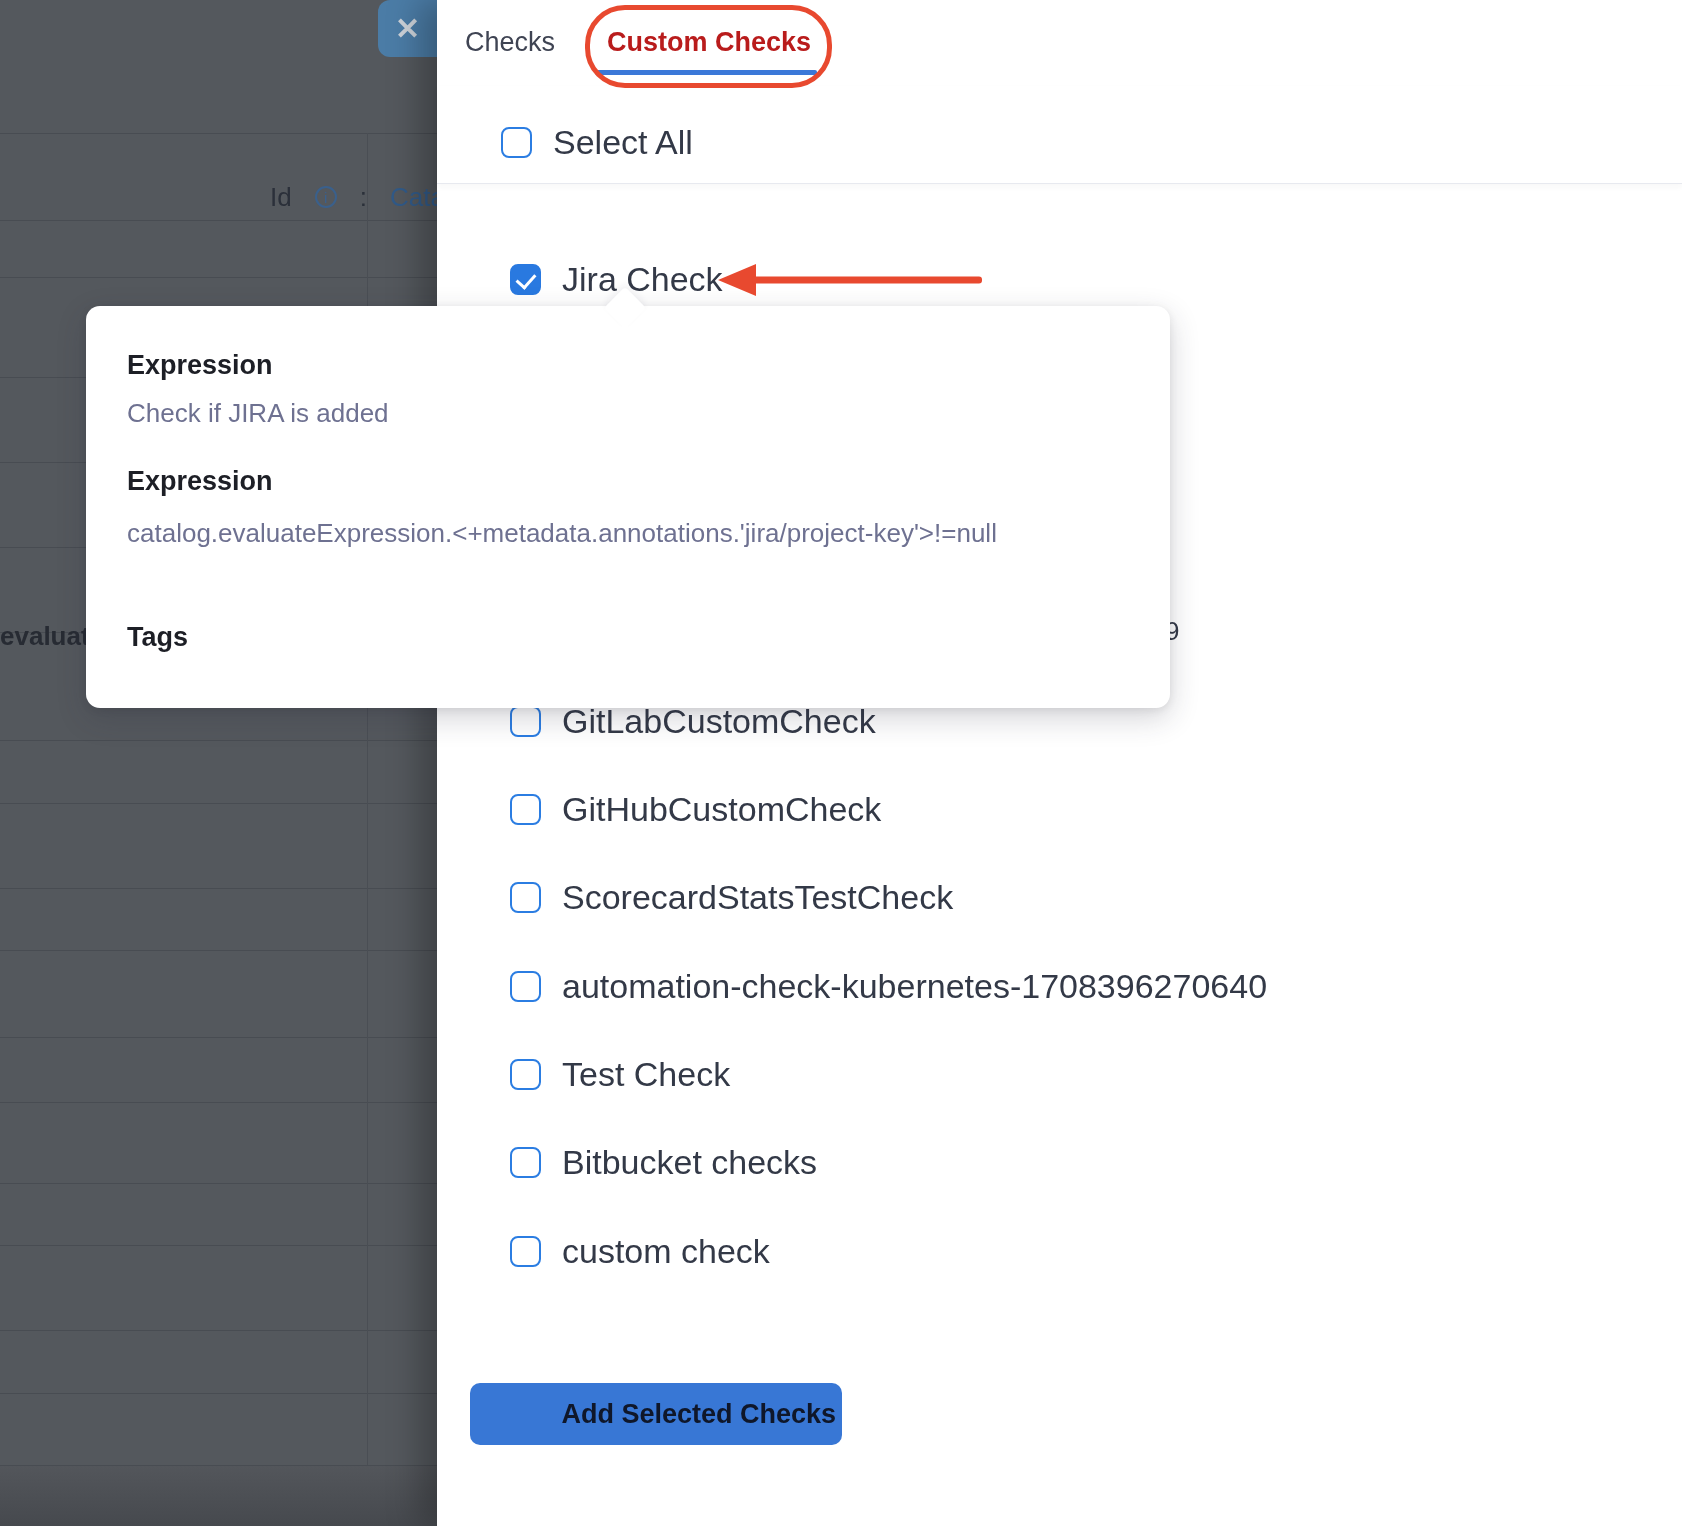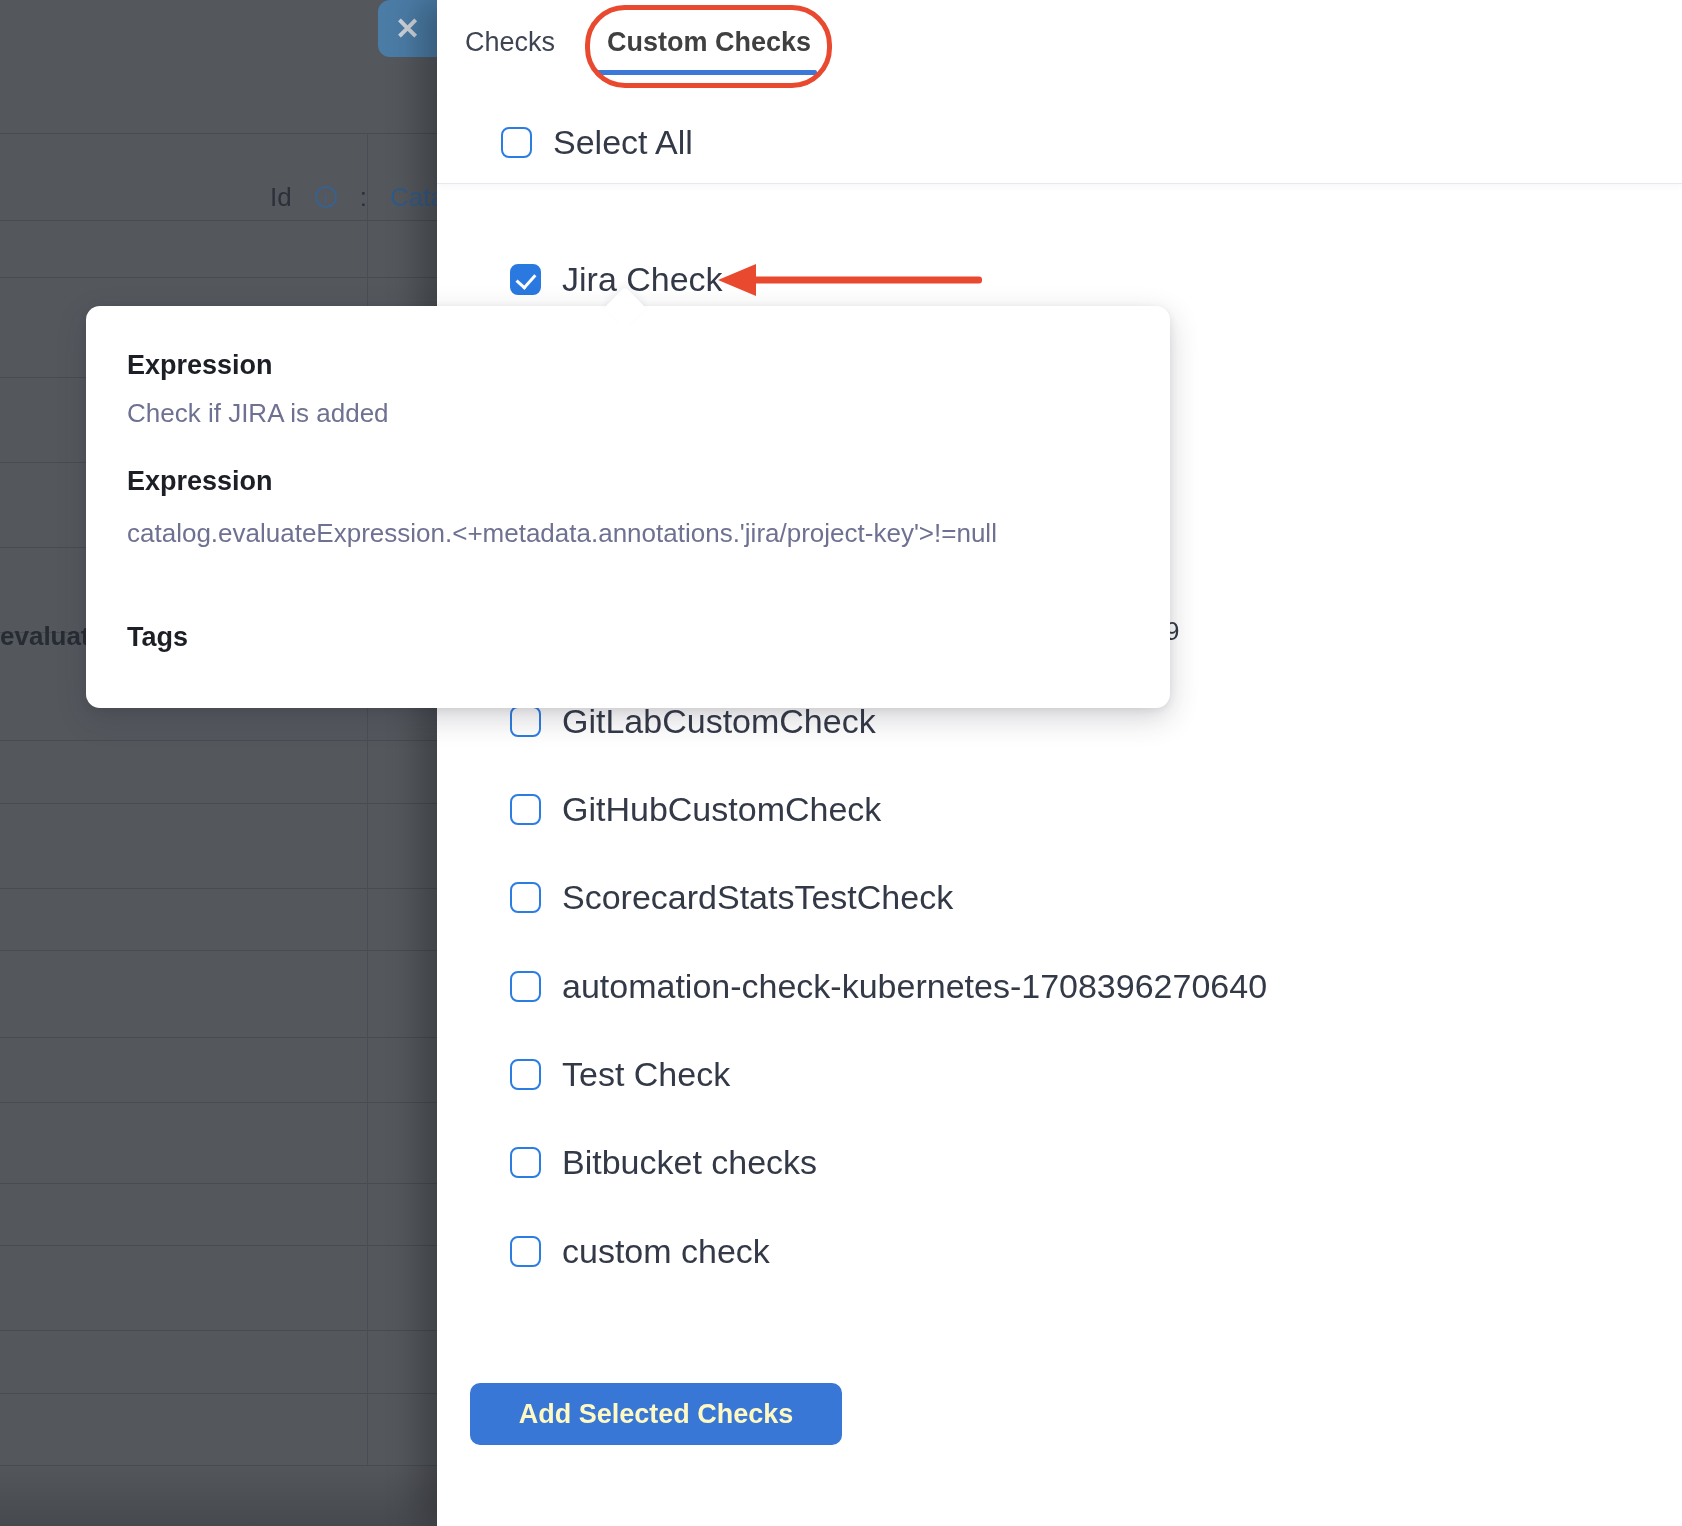--- a/index.html
+++ b/index.html
@@ -45,21 +45,21 @@
   .drawer{
     position:absolute;left:437px;top:0;width:1245px;height:1526px;
     background:#ffffff;box-shadow:-18px 0 30px rgba(0,0,0,0.25);
   }
   .tabs-row{position:absolute;left:0;top:0;width:1296px;height:86px;border-bottom:1px solid #e7e9ef;background:#fff;padding-left:6px;}
   .tab{
     position:absolute;top:0;height:85px;display:flex;align-items:center;
     font-size:27px;color:#3f4453;font-weight:500;background:none;border:none;
     cursor:pointer;padding:0;font-family:inherit;
   }
-  .tab.active{color:#404040;font-weight:700;}
+  .tab.active{color:#b91c1c;font-weight:700;}
   .tab-underline{position:absolute;left:158px;top:70px;width:222px;height:5px;background:#3b78d8;border-radius:2px;}
   .select-row{
     position:absolute;left:0;top:86px;width:1245px;height:97px;background:#fff;
     border-bottom:1px solid #e7e9ef;box-shadow:0 3px 6px rgba(40,41,61,0.04);
   }
   .checkbox{
     width:31px;height:31px;box-sizing:border-box;border:2.5px solid #2b7de2;
     border-radius:8px;background:#fff;flex:0 0 auto;cursor:pointer;position:relative;
   }
   .checkbox.checked{background:#2979e0;border-color:#2979e0;}
@@ -68,21 +68,21 @@
     border:solid #fff;border-width:0 3.5px 3.5px 0;transform:rotate(42deg);
   }
   .check-row{
     position:absolute;display:flex;align-items:center;gap:21px;height:42px;cursor:pointer;
   }
   .check-row .lbl{font-size:34px;color:#333947;white-space:nowrap;}
   .frag{position:absolute;font-size:26px;color:#333947;white-space:nowrap;}
   .add-btn{
     position:absolute;left:33px;top:1383px;width:372px;height:62px;
     background:#3877d5;border:none;border-radius:10px;cursor:pointer;
-    color:#fef9c3;font-size:27px;font-weight:700;font-family:inherit;
+    color:#0f172a;font-size:27px;font-weight:700;font-family:inherit;text-align:right;
   }
   
   .tooltip{
     position:absolute;left:86px;top:306px;width:1084px;height:402px;
     background:#ffffff;border-radius:14px;
     box-shadow:0 10px 30px rgba(40,41,61,0.20), 0 2px 8px rgba(0,0,0,0.08);
   }
   .tooltip .caret{
     position:absolute;left:524px;top:-13px;width:30px;height:30px;background:#fff;
     transform:rotate(45deg);border-radius:4px;

